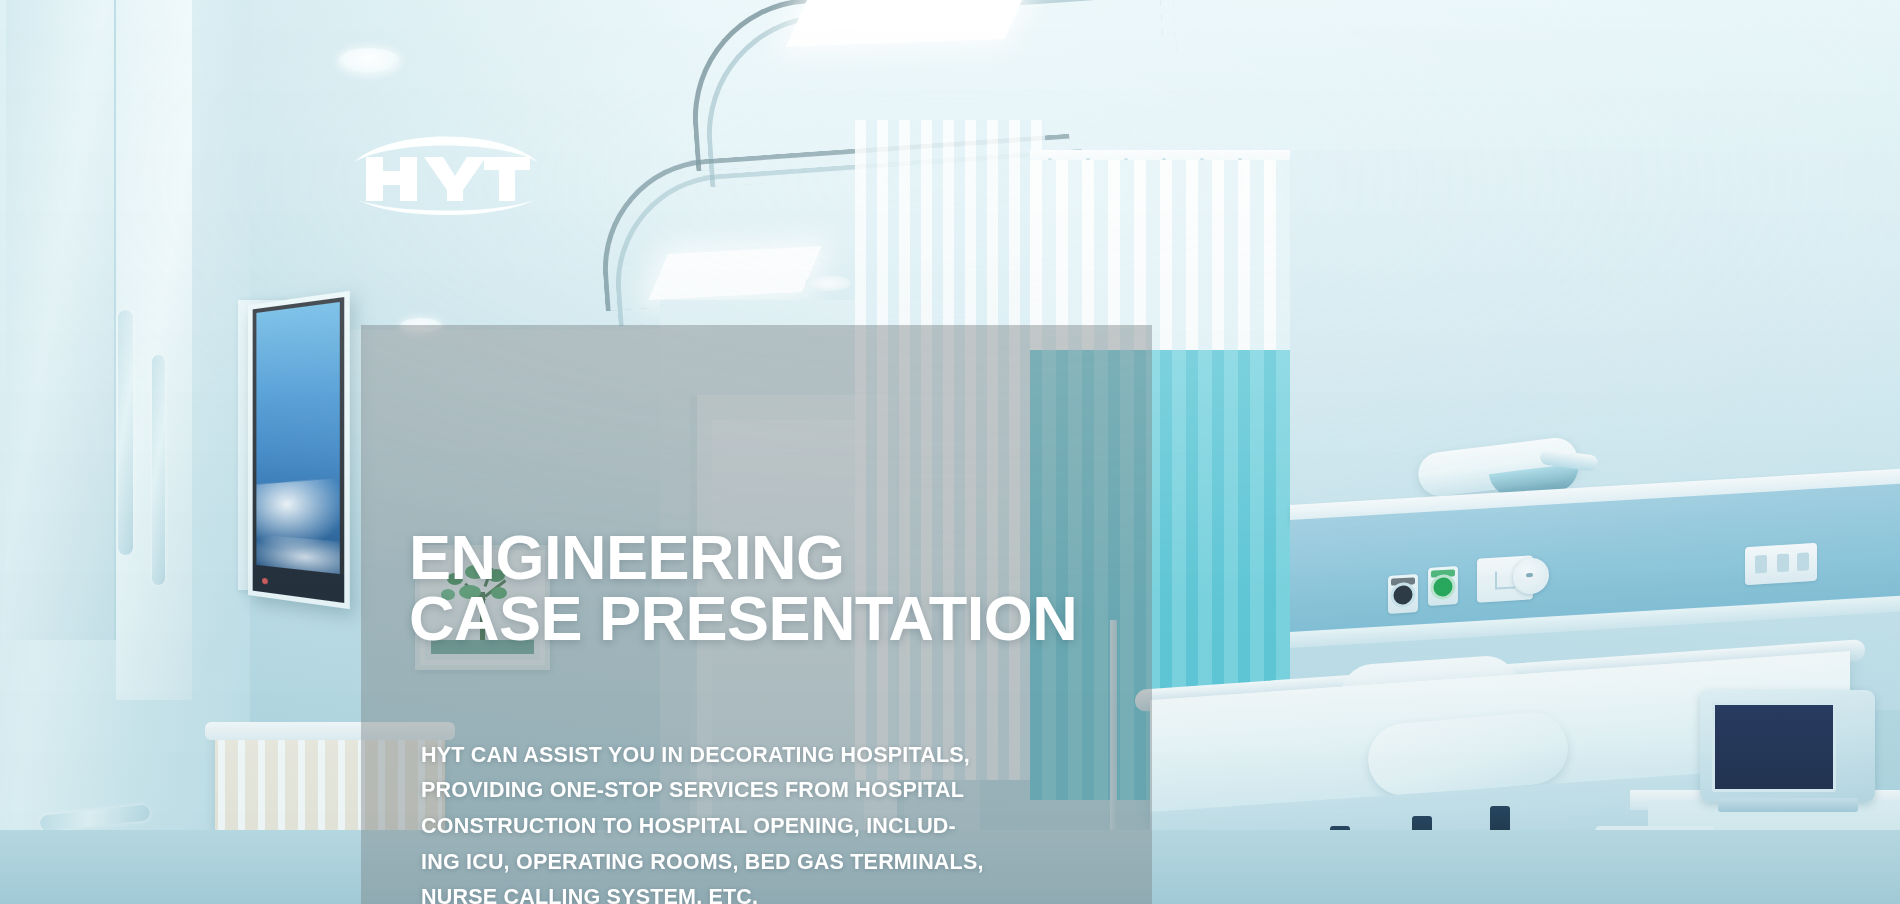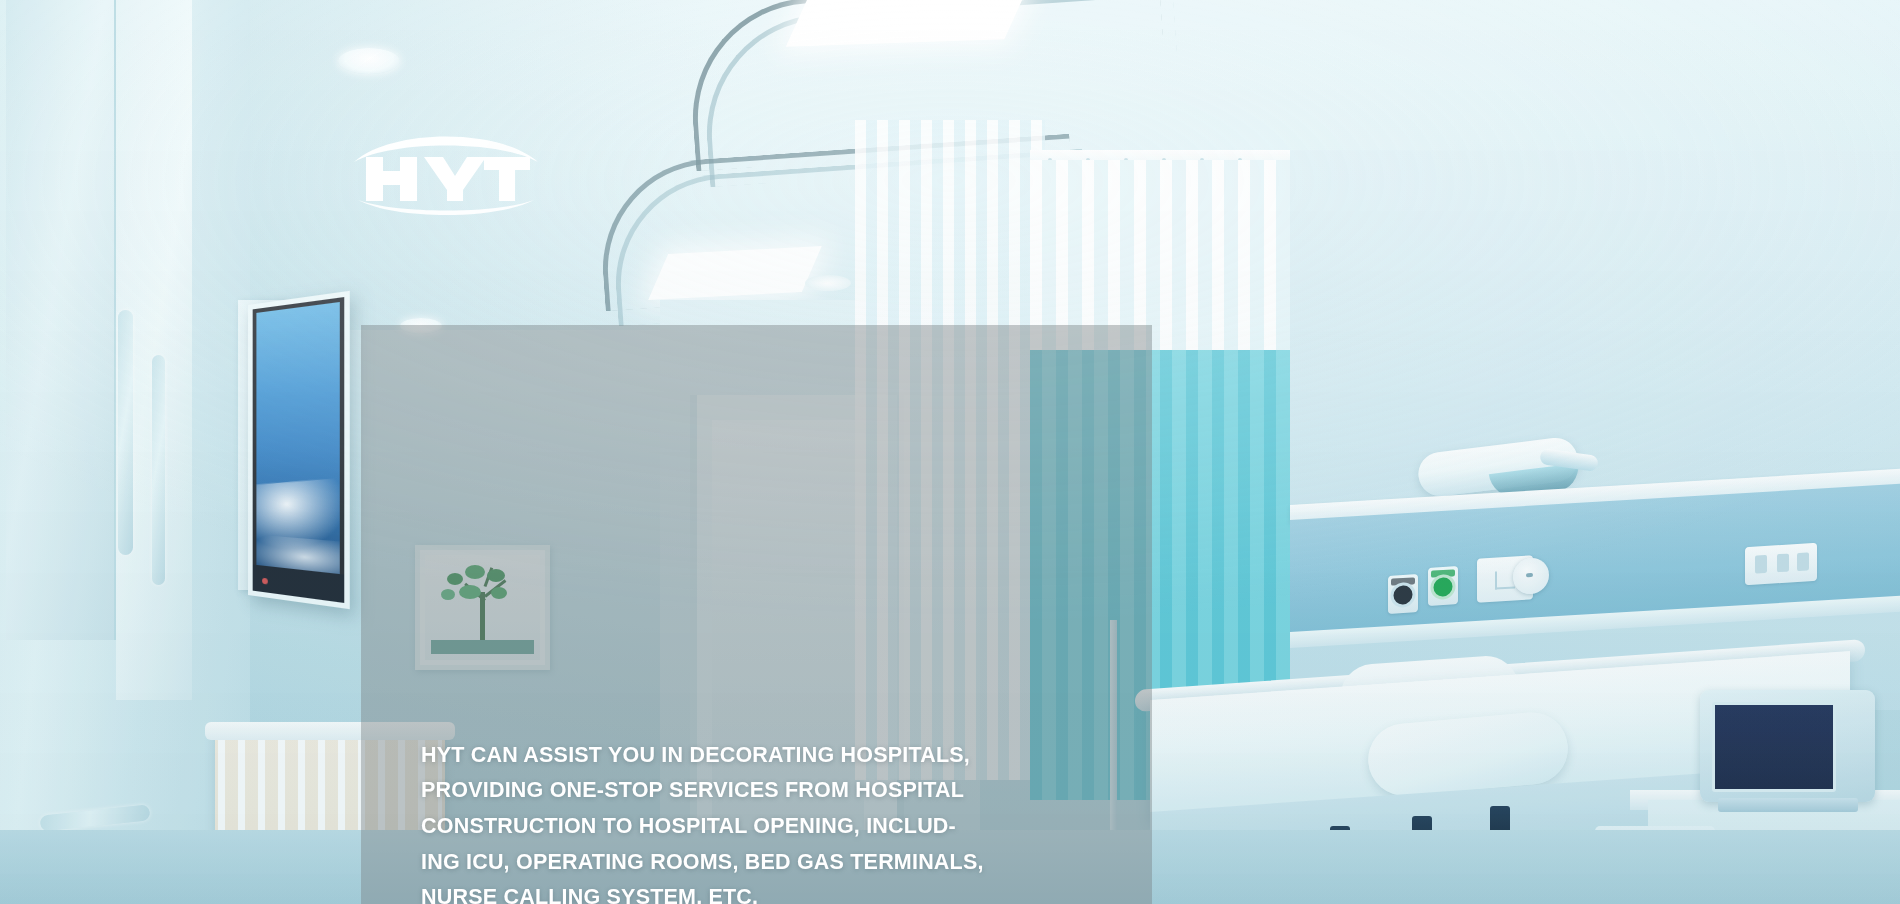--- a/index.html
+++ b/index.html
@@ -492,19 +492,21 @@
       <path d="M14 31 h17 v14 h17 v-14 h17 v44 h-17 v-16 h-17 v16 h-17 z" fill="#ffffff"></path>
 
       <path d="M72 31 h19 l12 19 l12 -19 h19 l-23 33 v11 h-16 v-11 z" fill="#ffffff"></path>
 
       <path d="M132 31 h46 v13 h-15 v31 h-16 v-31 h-15 z" fill="#ffffff"></path>
     </svg>
   </div>
 
   <div class="overlay"></div>
 
+  <h1 class="title">ENGINEERING
+CASE PRESENTATION</h1>
   <p class="body-copy">HYT CAN ASSIST YOU IN DECORATING HOSPITALS,
 PROVIDING ONE-STOP SERVICES FROM HOSPITAL
 CONSTRUCTION TO HOSPITAL OPENING, INCLUD-
 ING ICU, OPERATING ROOMS, BED GAS TERMINALS,
 NURSE CALLING SYSTEM, ETC.</p>
 
 </div>
 
 </body></html>

